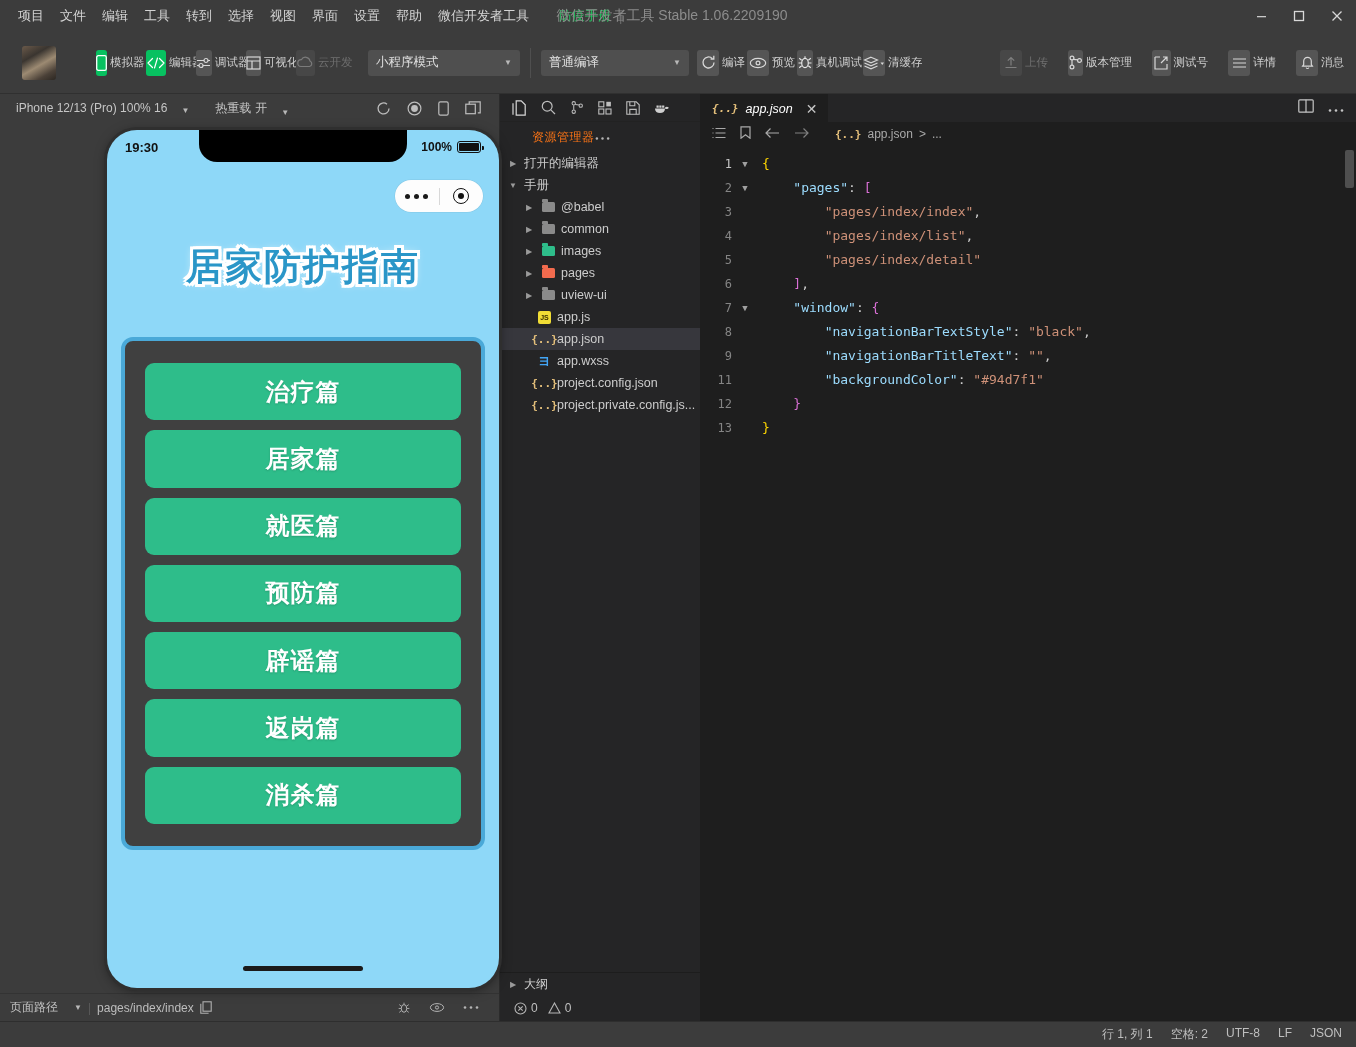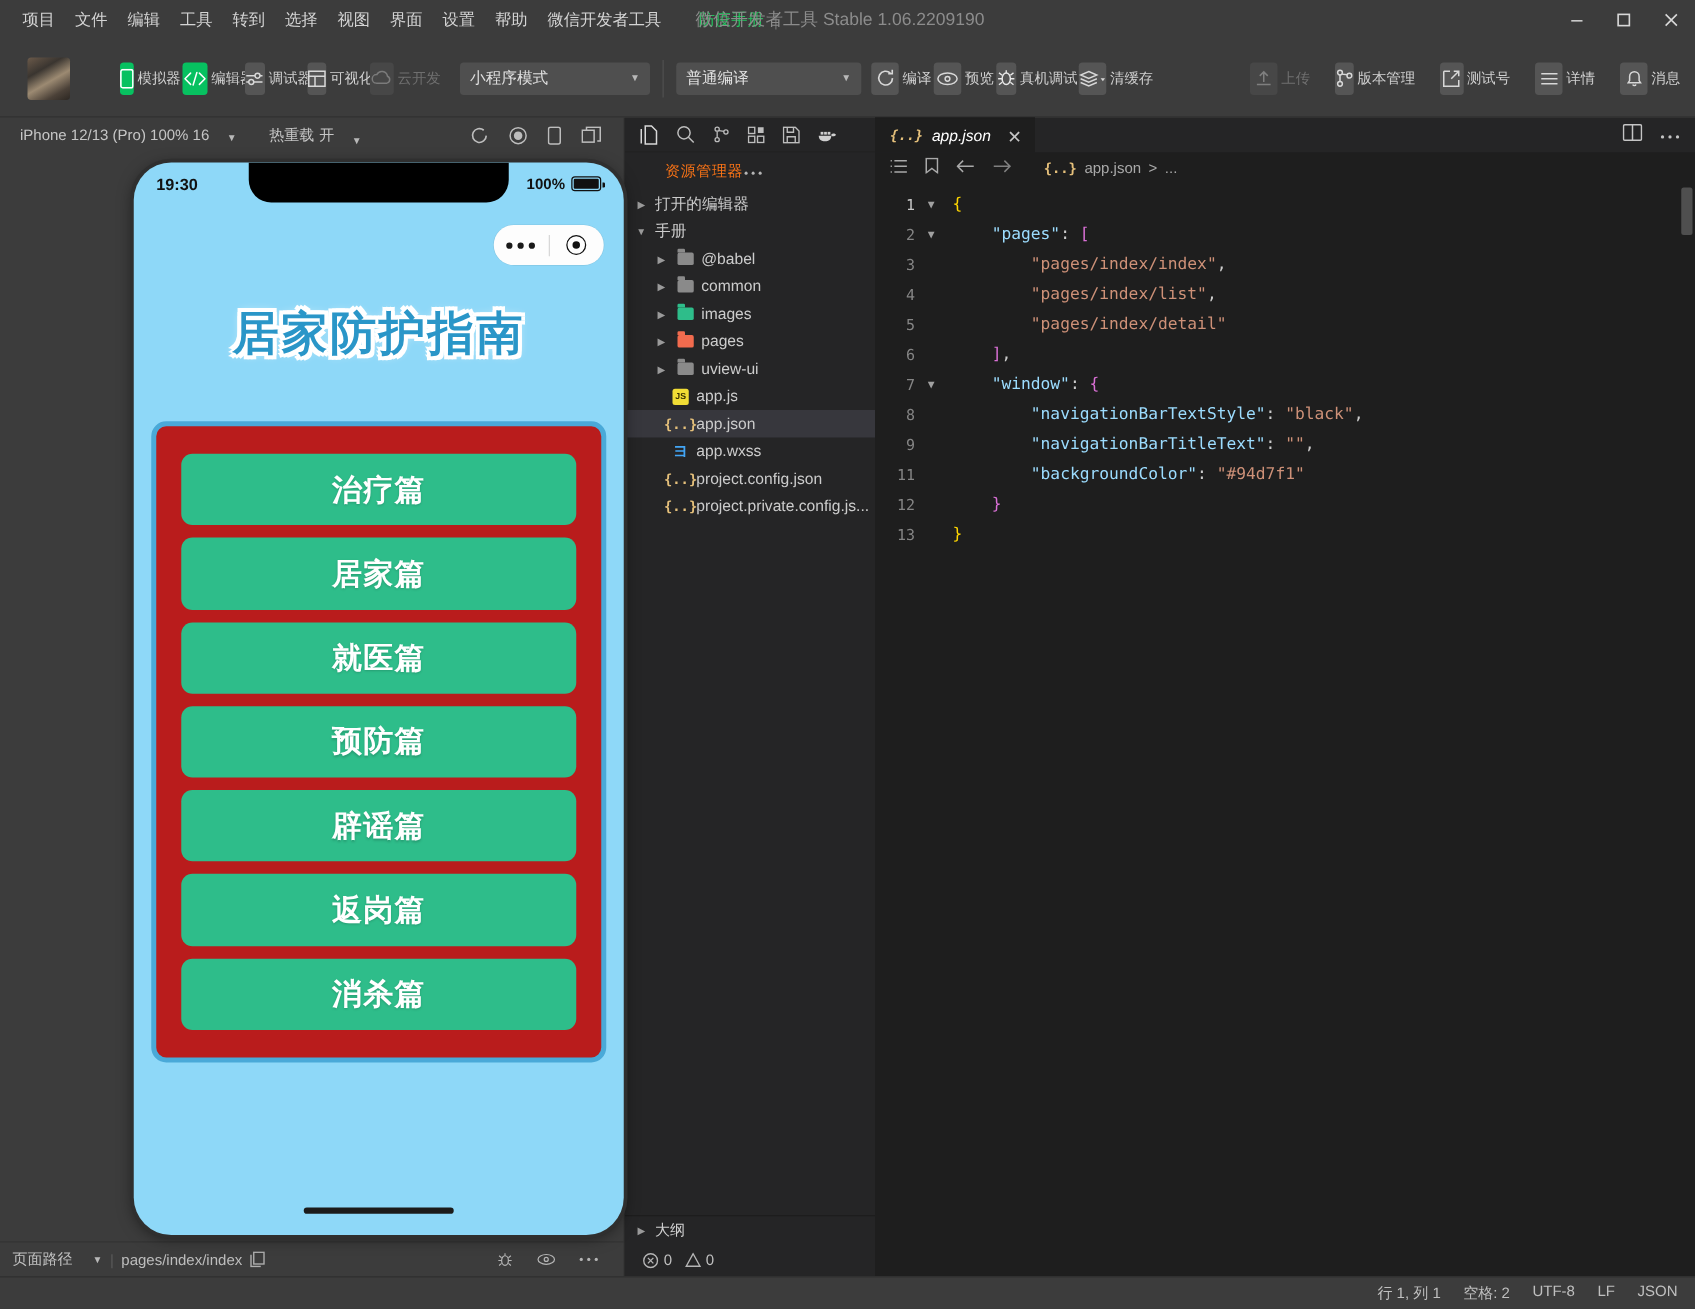--- a/index.html
+++ b/index.html
@@ -137,21 +137,21 @@
     position: absolute; top: 112px; left: 0; right: 0; text-align: center;
     font-size: 37px; font-weight: 700; color: #2a96c8; letter-spacing: 2px;
     font-family: "DejaVu Sans", sans-serif;
     text-shadow:
       -3px -3px 0 #ffffff, 3px -3px 0 #ffffff, -3px 3px 0 #ffffff, 3px 3px 0 #ffffff,
       0 -3px 0 #ffffff, 0 3px 0 #ffffff, -3px 0 0 #ffffff, 3px 0 0 #ffffff,
       0 0 8px rgba(255,255,255,.9);
   }
   .card {
     position: absolute; top: 207px; left: 14px; right: 14px; bottom: 138px;
-    background: #b91c1c; border: 4px solid #4aa9d8; border-radius: 12px;
+    background: #404040; border: 4px solid #4aa9d8; border-radius: 12px;
     padding: 22px 20px; display: flex; flex-direction: column; gap: 10px;
   }
   .sec-btn {
     flex: 1; background: #2ebd8a; border-radius: 9px; display: flex;
     align-items: center; justify-content: center;
     color: #ffffff; font-size: 24px; font-weight: 700; letter-spacing: 1px;
     font-family: "DejaVu Sans", sans-serif;
     text-shadow: 0 1px 2px rgba(0,0,0,.18);
     cursor: pointer;
   }

